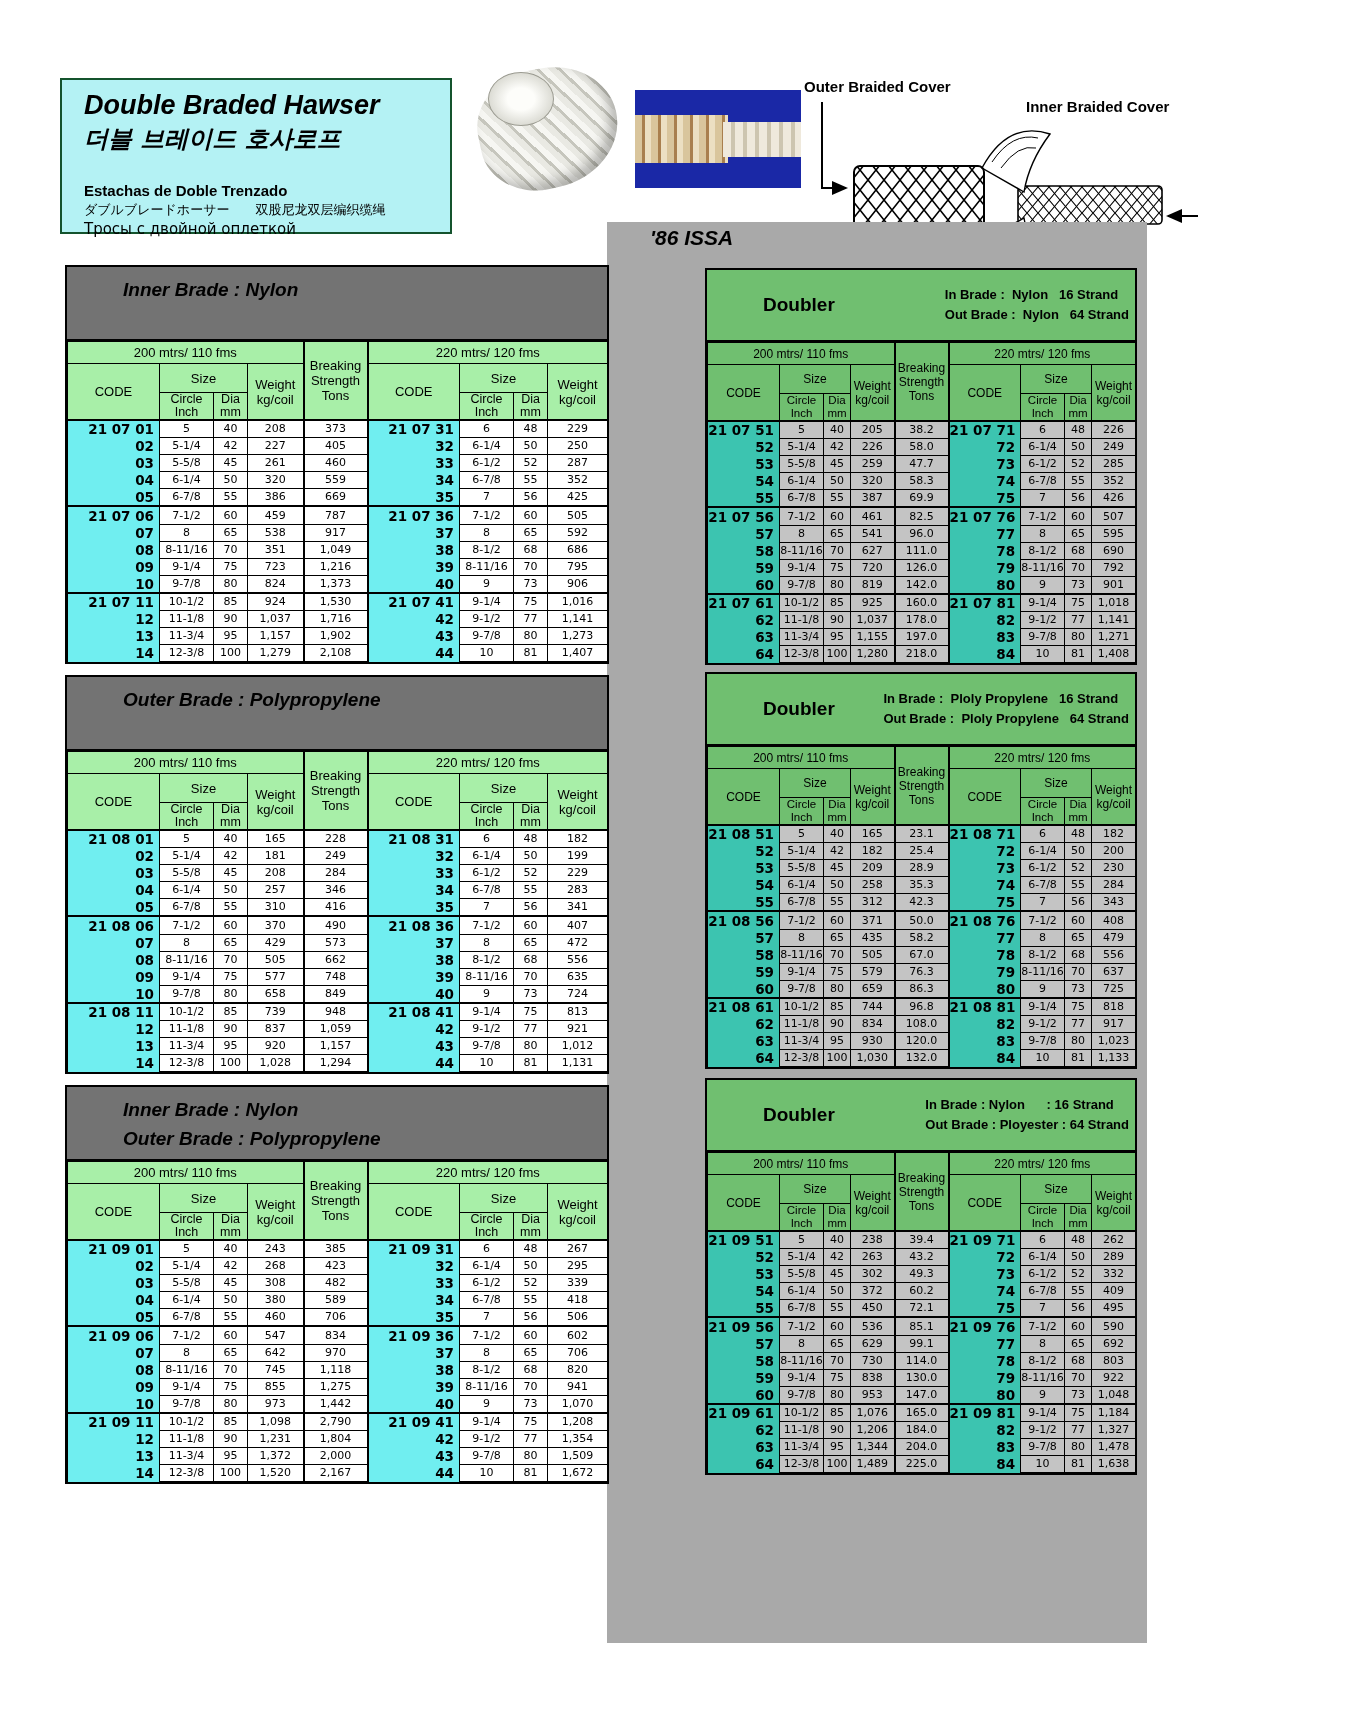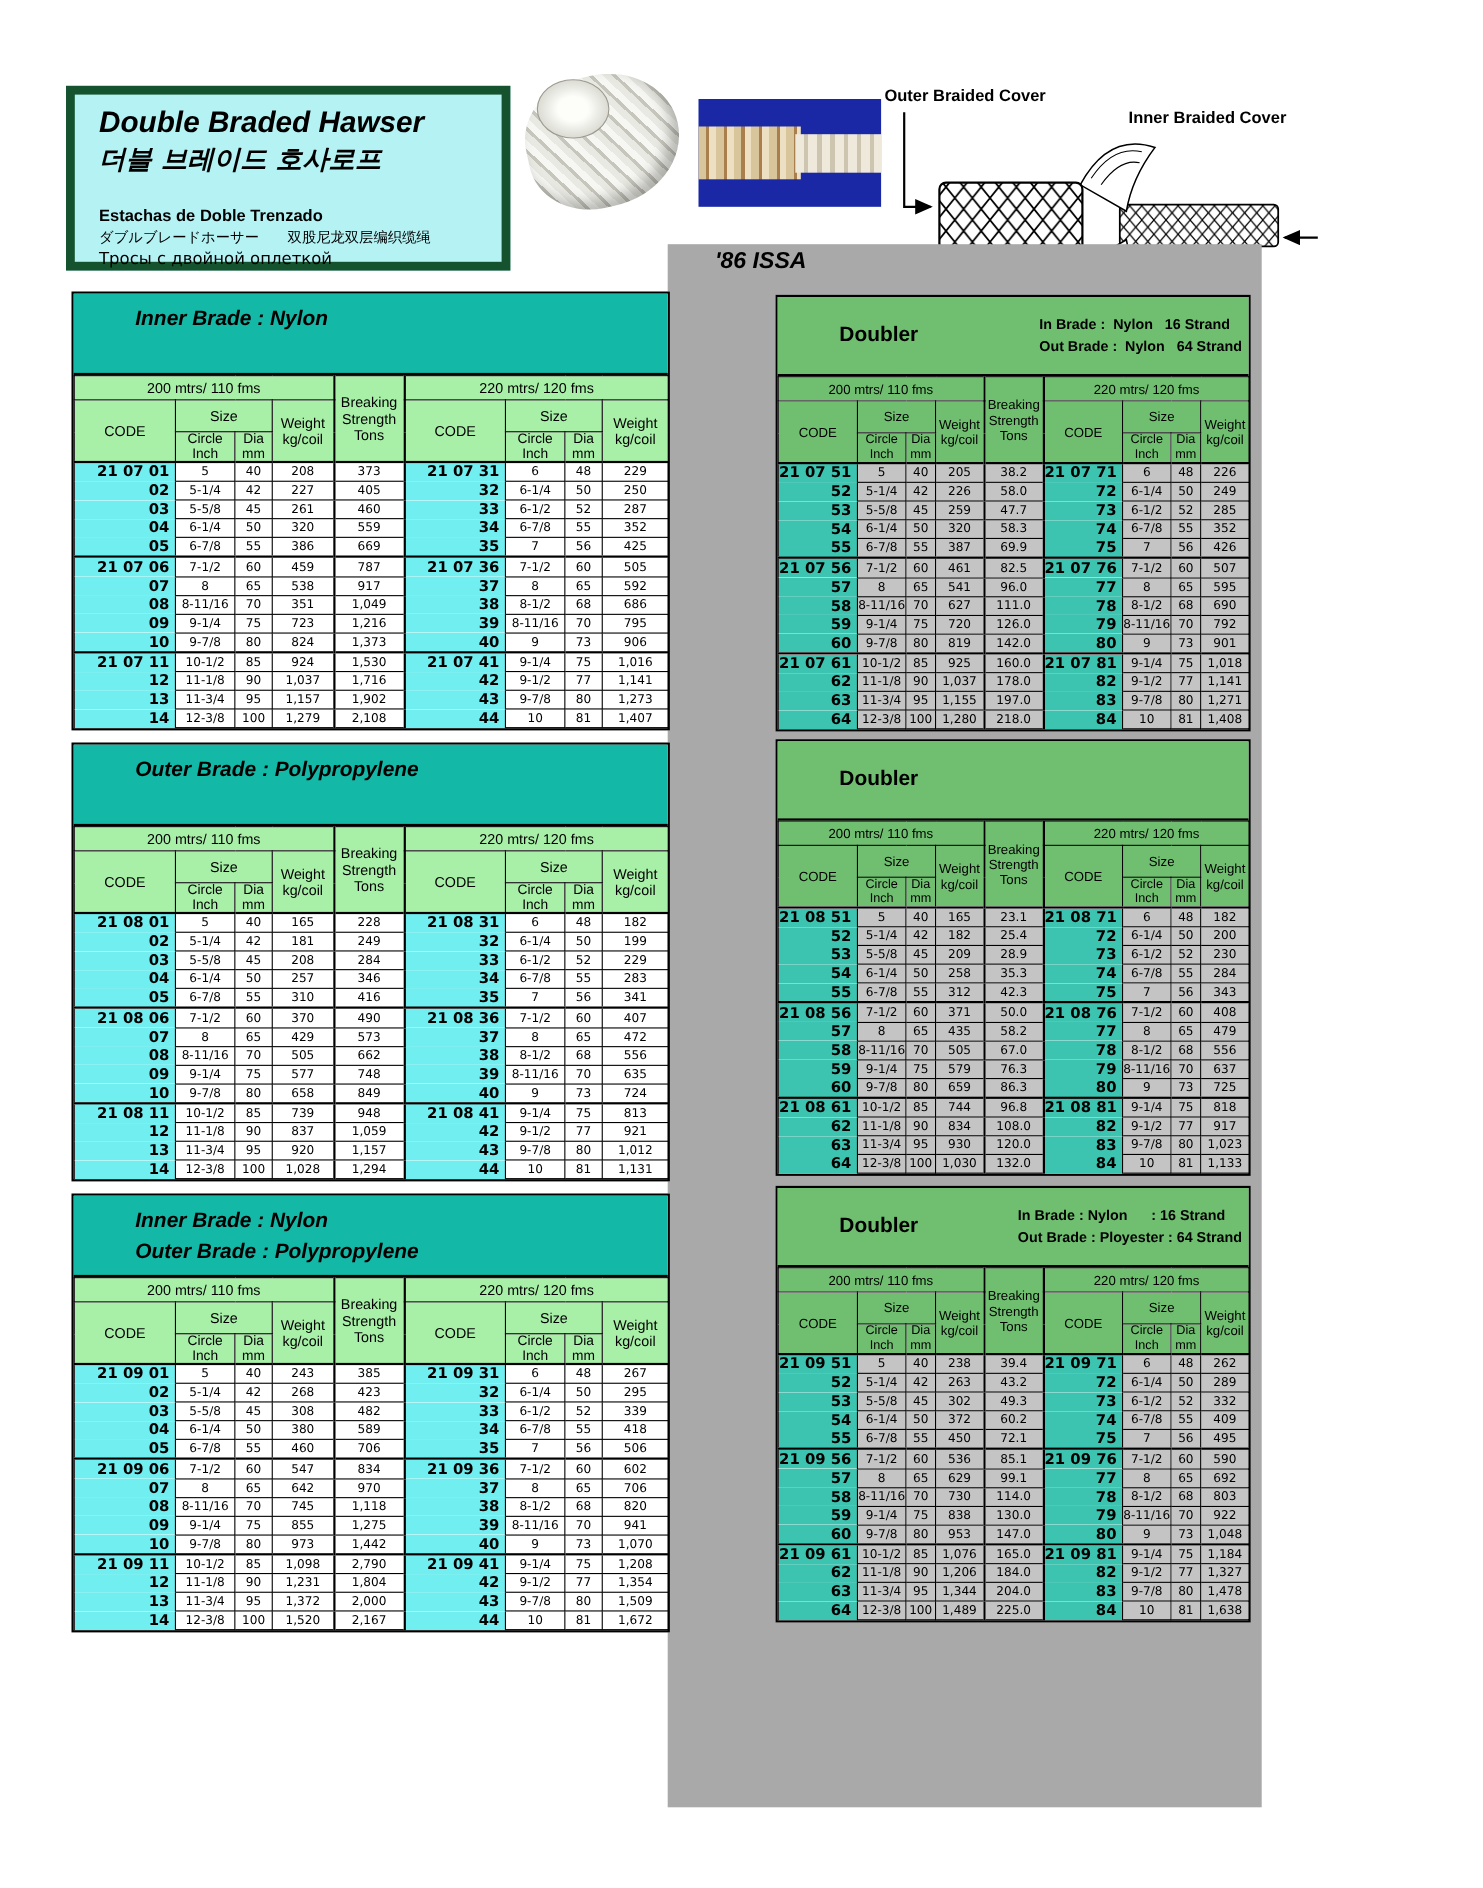--- a/index.html
+++ b/index.html
@@ -1,21 +1,21 @@
 <!DOCTYPE html>
 <html><head>
 <meta charset="utf-8">
 <style>
   html,body{margin:0;padding:0}
   body{width:1348px;height:1716px;position:relative;background:#fff;
        font-family:"Liberation Sans",sans-serif;color:#000}
 
   
   #titlebox{position:absolute;left:60px;top:78px;width:366px;height:146px;
-    background:#b4f2f4;border:8px solid #14532d;padding:6px 0 0 22px;box-sizing:content-box}
+    background:#b4f2f4;border:2px solid #14532d;padding:6px 0 0 22px;box-sizing:content-box}
   #titlebox .t1{font:italic bold 27px "Liberation Sans",sans-serif;margin-top:4px}
   #titlebox .t2{font:italic bold 24px "DejaVu Sans",sans-serif;margin-top:2px}
   #titlebox .t3{font:bold 15px "Liberation Sans",sans-serif;margin-top:27px}
   #titlebox .t4{font:13px "DejaVu Sans",sans-serif;margin-top:2px}
   #titlebox .t5{font:15px "DejaVu Sans",sans-serif;margin-top:1px}
 
   
   #rope1{position:absolute;left:470px;top:62px;width:158px;height:133px;overflow:hidden}
   #rope1 .body{position:absolute;left:8px;top:6px;width:140px;height:120px;
     border-radius:48% 52% 55% 45%;transform:rotate(-12deg);
@@ -39,21 +39,21 @@
 
   
   .tblhost{position:absolute;border:2px solid #000;background:#fff}
   .plain{width:540px}
   .dbl{width:428px}
   #tbl0{left:65px;top:265px}  #tbl1{left:705px;top:268px}
   #tbl2{left:65px;top:675px}  #tbl3{left:705px;top:672px}
   #tbl4{left:65px;top:1085px} #tbl5{left:705px;top:1078px}
 
   .band{border-bottom:2px solid #000;box-sizing:border-box}
-  .plain .band{background:#14b8a6;height:74px;padding-top:8px}
+  .plain .band{background:#737373;height:74px;padding-top:8px}
   .plain .bl{font:italic bold 19px "Liberation Sans",sans-serif;padding-left:56px;line-height:29px}
   .dbl .band{background:#70bf70;height:72px;display:flex;align-items:center}
   .dbl .dtitle{font:bold 19px "Liberation Sans",sans-serif;padding-left:56px}
   .dbl .brades{margin-left:auto;padding-right:6px;font:bold 13px "Liberation Sans",sans-serif;
                line-height:20px;white-space:pre;text-align:left}
 
   table.grid{border-collapse:collapse;table-layout:fixed;width:100%}
   .grid th,.grid td{border:1px solid #000;overflow:hidden;padding:0}
   .plain .grid th{background:#a8efa8}
   .dbl  .grid th{background:#70bf70}
@@ -704,20 +704,21 @@
       <td>10</td>
       <td>81</td>
       <td>1,131</td>
         </tr>
       </tbody>
     </table>
   </div>
 <div class="tblhost dbl" id="tbl3">
     <div class="band">
             <div class="dtitle">Doubler</div>
+            <div class="brades"><div>In Brade :  Ploly Propylene   16 Strand</div><div>Out Brade :  Ploly Propylene   64 Strand</div></div>
           </div>
     <table class="grid">
       <colgroup>
         <col style="width:72px">
         <col style="width:44px">
         <col style="width:27px">
         <col style="width:44px">
         <col style="width:54px">
         <col style="width:72px">
         <col style="width:44px">

